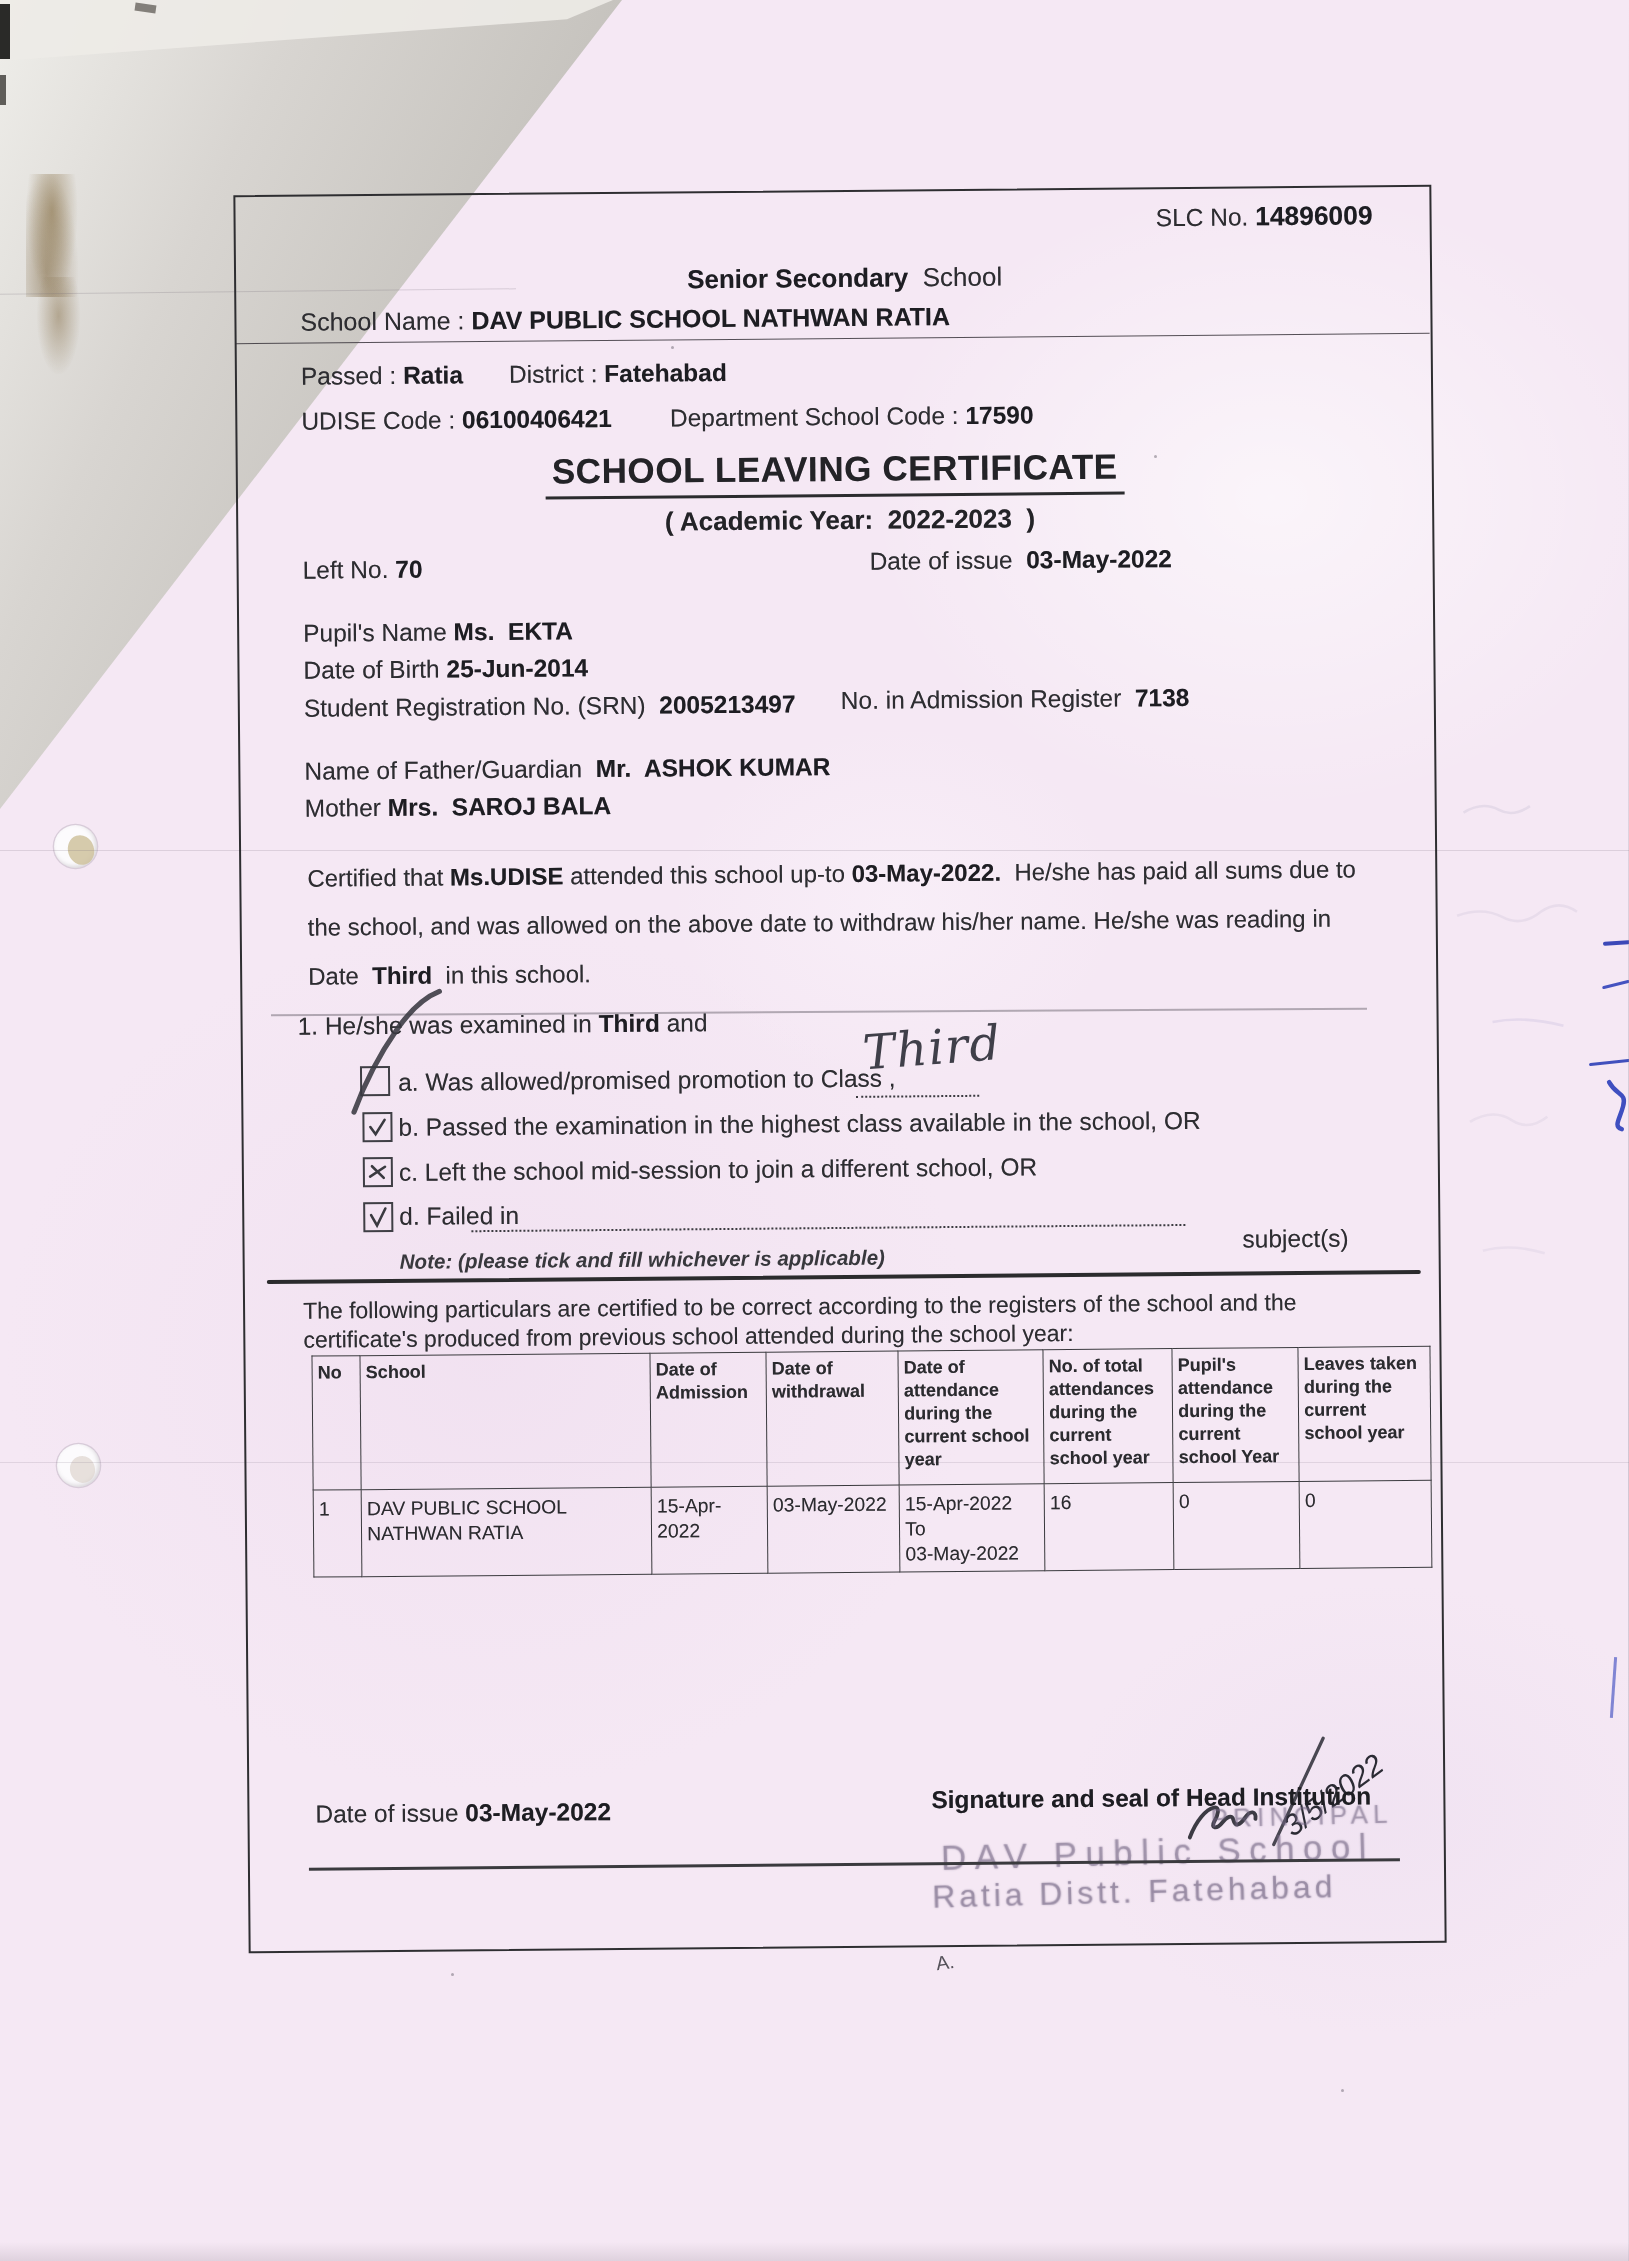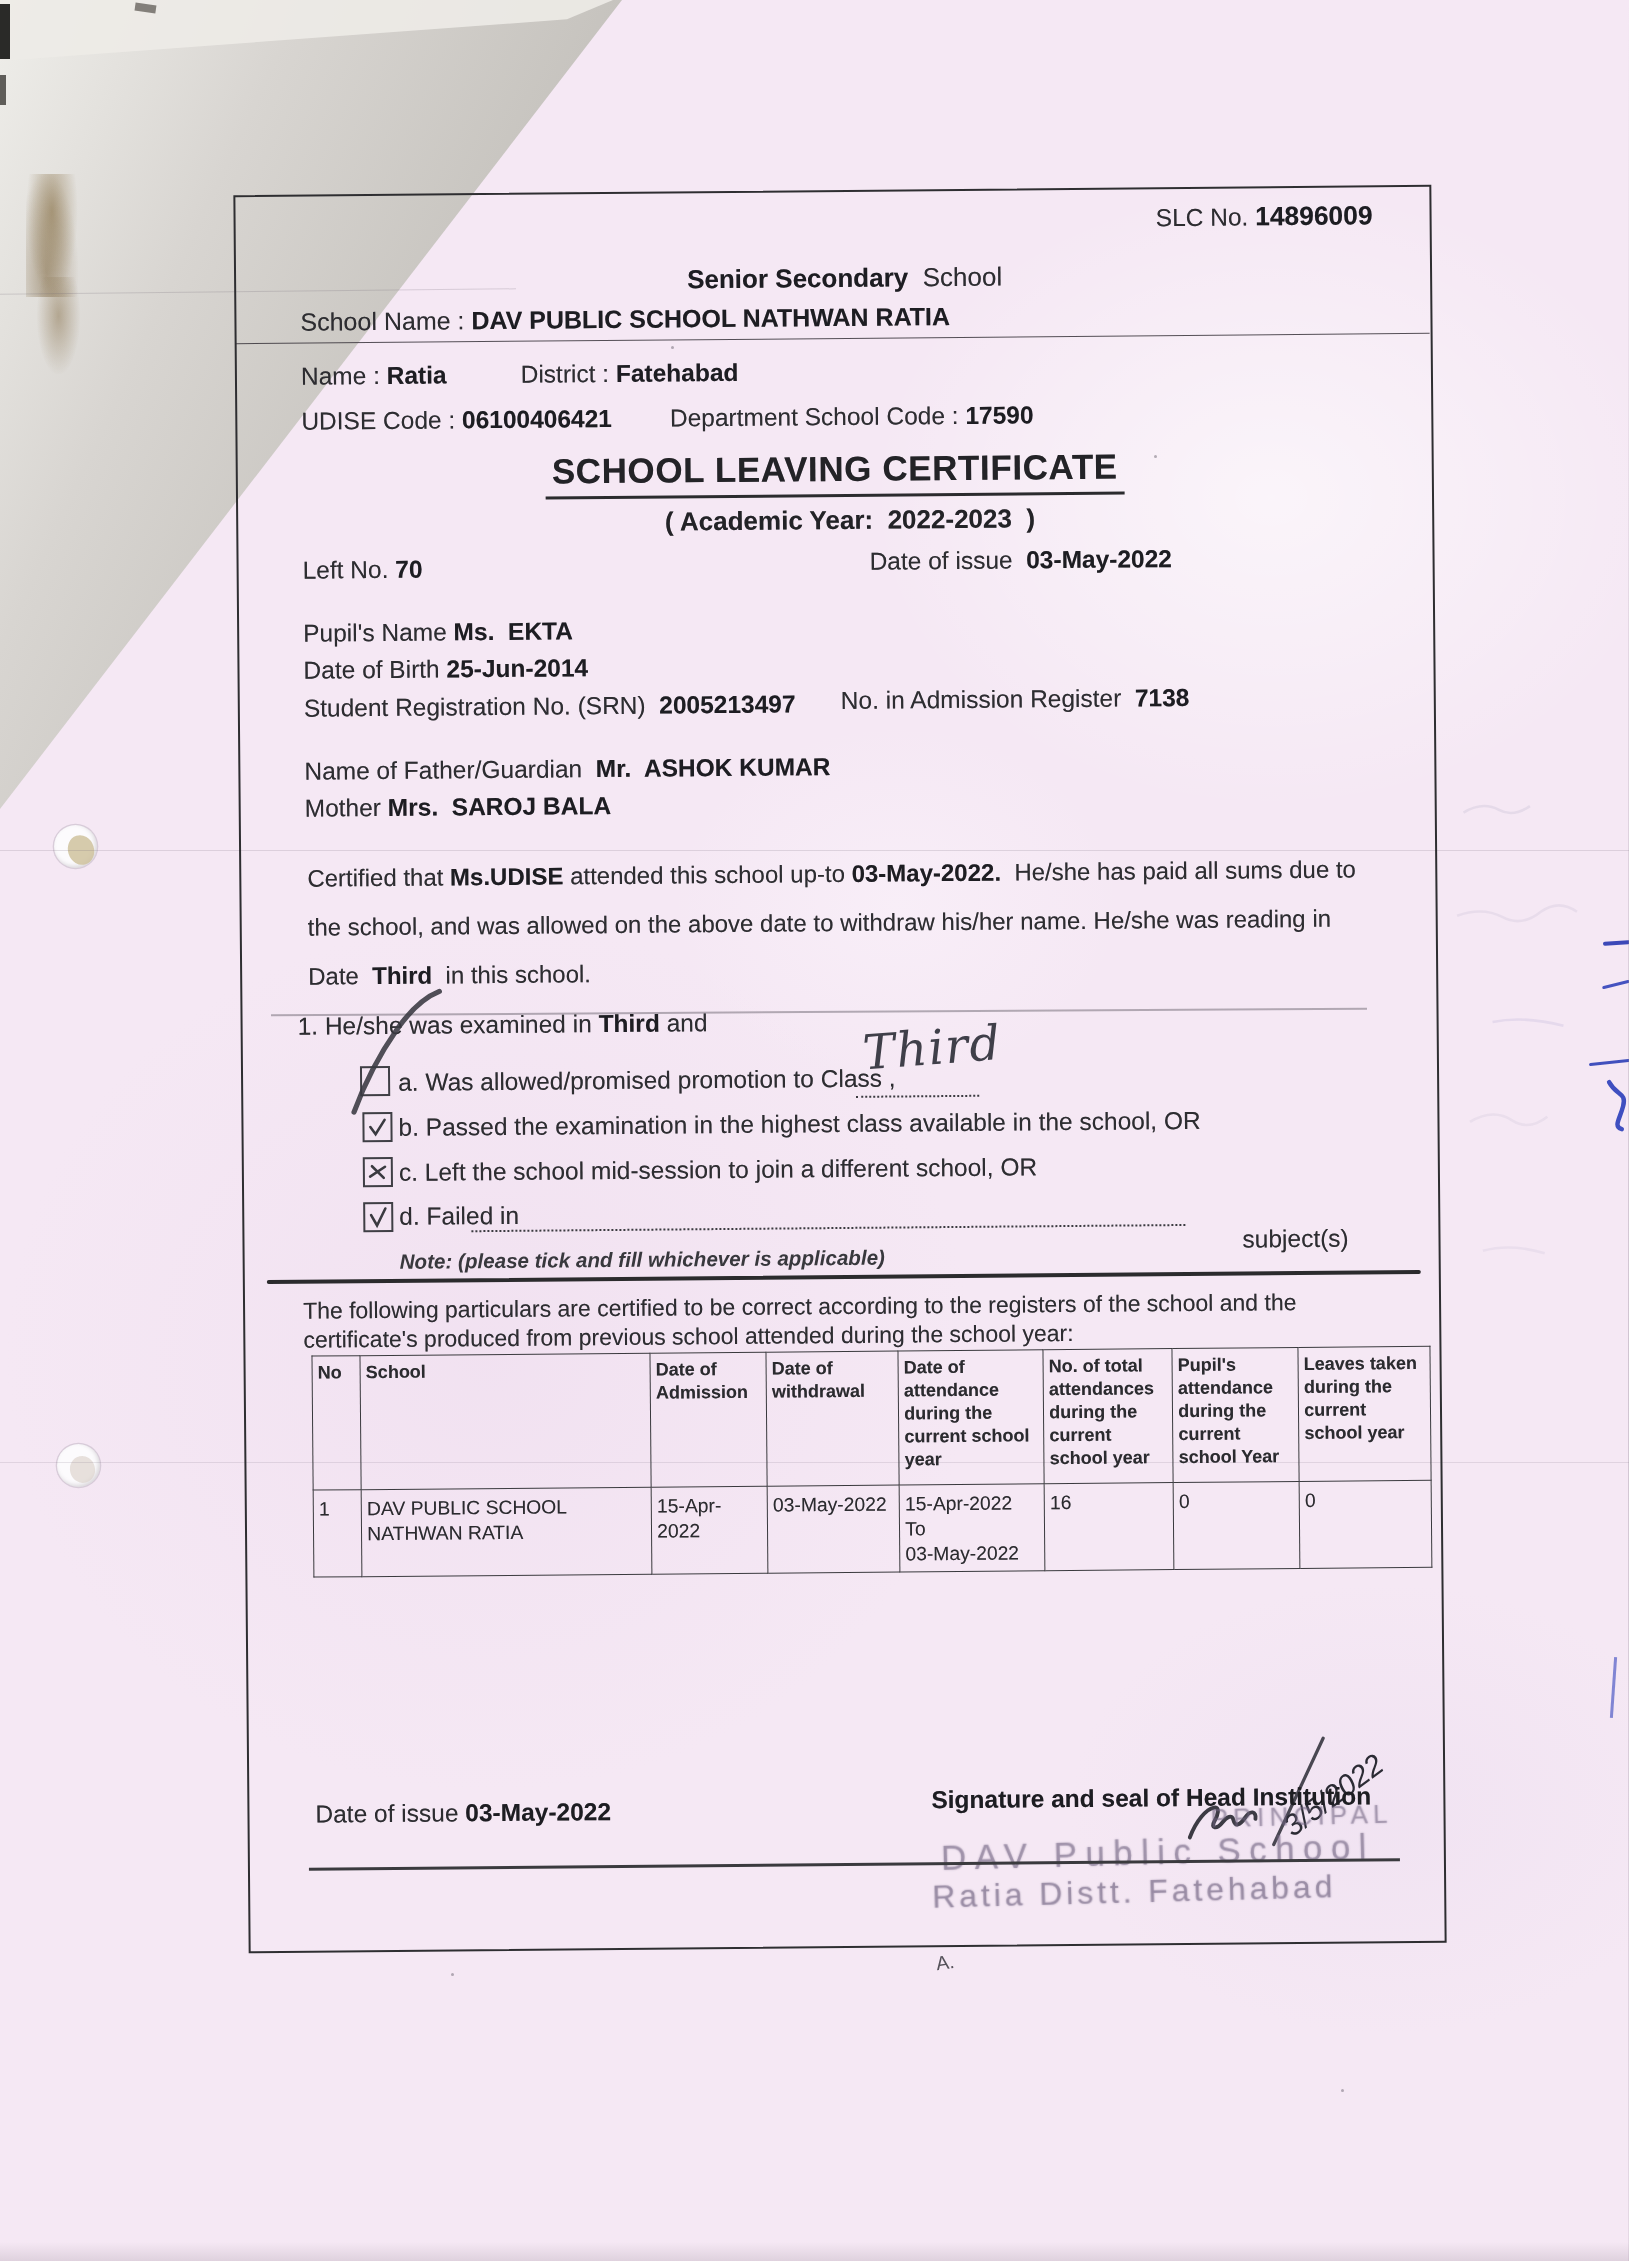--- a/index.html
+++ b/index.html
@@ -66,21 +66,21 @@
   
   #certbox{left:241px;top:190px;width:1194px;height:1754px;border:2.6px solid #2e2e31;transform:rotate(-0.5deg);}
 
   #slc{right:57px;top:13px;}
   #slc .num{font-size:26.4px;}
   #schooltype{left:451px;top:71px;font-size:26px;}
   #schoolname{left:64px;top:111px;font-size:25px;}
   #rule1{left:-1.3px;top:146px;width:1194px;height:1.3px;background:rgba(55,50,58,.85);}
   #blockline{left:64px;top:166px;}
   #udiseline{left:64px;top:211px;}
-  .gap72{margin-left:74px;}
+  .gap72{margin-left:46px;}
   .gap90{margin-left:58px;}
   #title{left:50%;top:257px;transform:translateX(-50%);font-size:35px;font-weight:bold;color:#232327;
          letter-spacing:0.6px;border-bottom:3.9px solid #2b2b2e;padding:0 6.4px 5.2px 6.4px;}
   #acadyear{left:50%;top:313px;transform:translateX(-46%);font-size:26px;font-weight:bold;color:#232327;}
   #fileno{left:64px;top:360px;}
   #issue1{left:631px;top:356px;}
   #pupil{left:64px;top:423px;}
   #dob{left:64px;top:460px;}
   #srnleft{left:64px;top:498px;}
   #admreg{left:601px;top:495px;}
@@ -182,21 +182,21 @@
   <div class="abs" id="certbox">
 
     <div class="abs t" id="slc"><span>SLC No. </span><span class="b num">14896009</span></div>
 
     <div class="abs t" id="schooltype"><span class="b">Senior Secondary</span><span>  School</span></div>
 
     <div class="abs t" id="schoolname"><span>School Name : </span><span class="b">DAV PUBLIC SCHOOL NATHWAN RATIA</span></div>
 
     <div class="abs" id="rule1"></div>
 
-    <div class="abs t" id="blockline"><span>Name : </span><span class="b">Ratia</span><span class="gap72">District : </span><span class="b">Fatehabad</span></div>
+    <div class="abs t" id="blockline"><span>Passed : </span><span class="b">Ratia</span><span class="gap72">District : </span><span class="b">Fatehabad</span></div>
 
     <div class="abs t" id="udiseline"><span>UDISE Code : </span><span class="b">06100406421</span><span class="gap90">Department School Code : </span><span class="b">17590</span></div>
 
     <div class="abs t" id="title">SCHOOL LEAVING CERTIFICATE</div>
     <div class="abs t" id="acadyear">( Academic Year:  2022-2023  )</div>
 
     <div class="abs t" id="fileno"><span>Left No. </span><span class="b">70</span></div>
     <div class="abs t" id="issue1"><span>Date of issue  </span><span class="b">03-May-2022</span></div>
 
     <div class="abs t" id="pupil"><span>Pupil's Name </span><span class="b">Ms.  EKTA</span></div>

